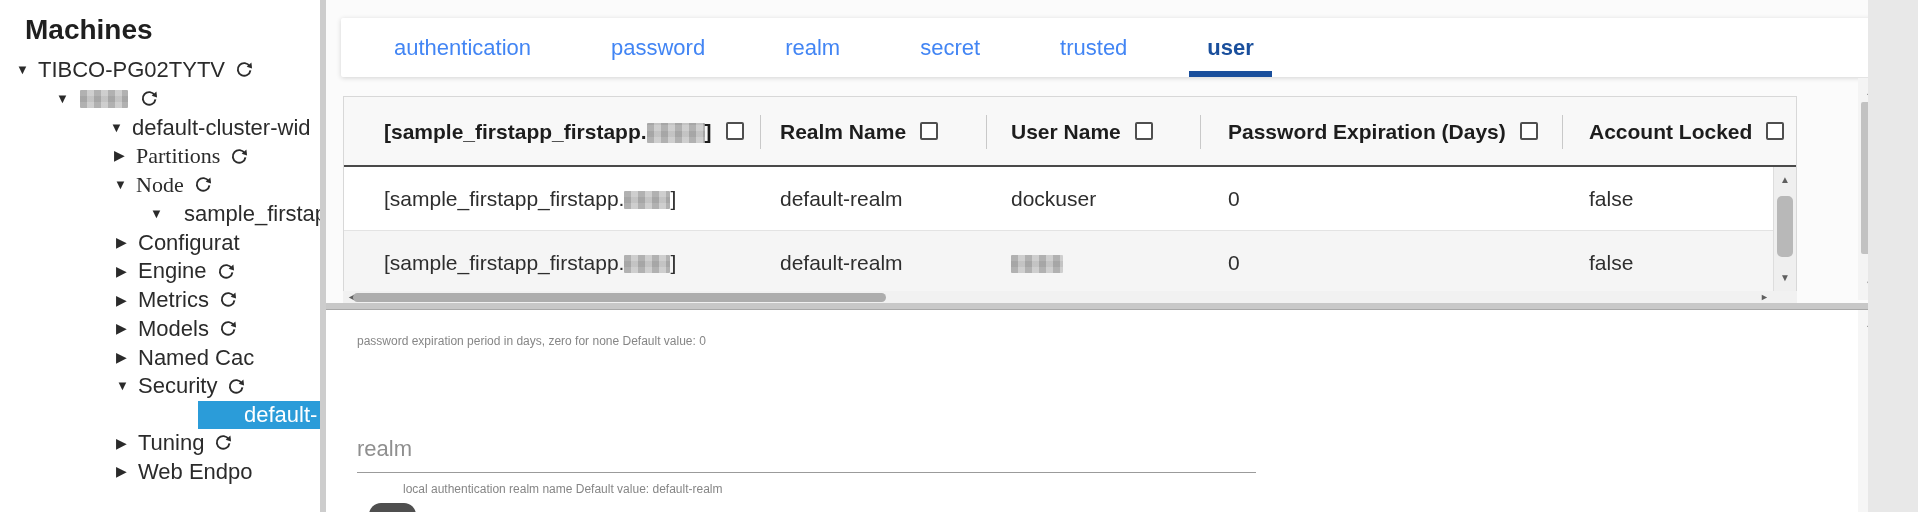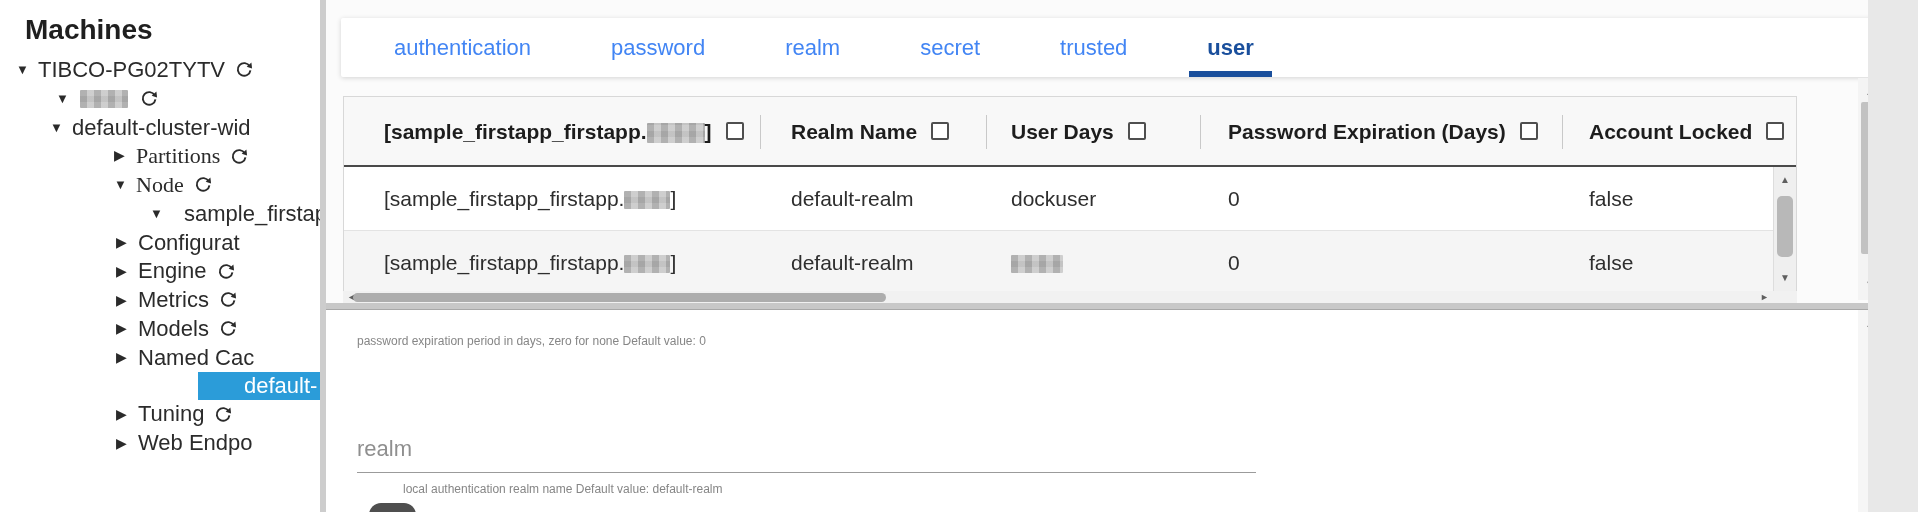--- a/index.html
+++ b/index.html
@@ -9,21 +9,21 @@
   
   .sidebar{position:absolute;left:0;top:0;width:320px;height:512px;background:#fff;overflow:hidden;}
   .sidebar-title{position:absolute;left:25px;top:14px;font-size:28px;font-weight:600;color:#1f1f1f;white-space:nowrap;}
   .tree{position:absolute;left:0;top:56px;right:0;}
   .trow{height:28.75px;line-height:28.75px;white-space:nowrap;font-size:22px;display:flex;align-items:center;}
   .arw{width:22px;flex:0 0 22px;text-align:left;font-size:13px;color:#2a2a2a;cursor:pointer;}
   .arw.down::before{content:"▼";}
   .arw.right::before{content:"▶";font-size:14px;}
   .tlabel{cursor:pointer;}
   .rf{width:20px;height:20px;margin-left:9px;color:#2b2b2b;flex:0 0 auto;cursor:pointer;}
-  .pl0{padding-left:16px;} .pl1{padding-left:56px;} .pl2{padding-left:50px;}
+  .pl0{padding-left:16px;} .pl1{padding-left:56px;} .pl2{padding-left:110px;}
   .pl3{padding-left:114px;font-family:Liberation Serif, serif;} .pl4{padding-left:150px;gap:12px;} .pl5{padding-left:116px;}
   .trow.sel{margin-left:198px;background:#2b9cd9;color:#fff;padding-left:46px;height:28px;line-height:28px;}
   .redact{display:inline-block;vertical-align:middle;border-radius:1px;background:
     repeating-linear-gradient(90deg, rgba(110,110,110,.28) 0 7px, rgba(215,215,215,.28) 7px 14px),
     repeating-linear-gradient(0deg, #cbcbcb 0 6px, #bcbcbc 6px 12px);}
   .redact.side{width:48px;height:18px;margin:0 2px;}
 
   .v-divider{position:absolute;left:320px;top:0;width:6px;height:512px;background:#cdcdcd;}
 
   
@@ -36,21 +36,21 @@
   .tab{position:relative;line-height:59px;font-size:22px;color:#4285f4;cursor:pointer;white-space:nowrap;}
   .tab.active{color:#1a4f9c;font-weight:600;}
   .tab.active::after{content:"";position:absolute;left:-18px;right:-18px;bottom:0;height:6px;background:#1a4f9c;}
 
   
   .tablecard{position:absolute;left:17px;top:96px;width:1454px;height:196px;background:#fff;
              border:1px solid #d8d8d8;box-sizing:border-box;overflow:hidden;}
   .thead{display:flex;height:70px;line-height:70px;background:#f8f8f8;border-bottom:2px solid #4a4a4a;
          font-weight:700;font-size:21px;color:#1d1d1d;box-sizing:border-box;}
   .th,.td{white-space:nowrap;overflow:hidden;box-sizing:border-box;position:relative;}
-  .c1{width:416px;padding-left:40px;} .c2{width:226px;padding-left:31px;}
+  .c1{width:416px;padding-left:40px;} .c2{width:226px;padding-left:20px;}
   .c3{width:214px;padding-left:25px;} .c4{width:362px;padding-left:28px;} .c5{flex:1;padding-left:27px;}
   .th + .th::before{content:"";position:absolute;left:0;top:18px;height:34px;width:1px;background:#c9c9c9;}
   .sqicon{display:inline-block;width:14px;height:14px;border:2px solid #4f4f4f;border-radius:2px;
           margin-left:14px;vertical-align:-1px;cursor:pointer;background:#fff;}
   .trowt{display:flex;height:63px;line-height:63px;font-size:21px;color:#2e2e2e;cursor:pointer;}
   .trowt.alt{background:#f5f5f5;border-top:1px solid #e3e3e3;}
   .redact.cell{width:46px;height:18px;}
   .redact.hdr{width:58px;height:20px;}
   .redact.user{width:52px;height:18px;}
 
@@ -169,20 +169,27 @@
         <svg class="rf">
             <use href="#ic-rf"></use>
           </svg>
       </div>
 
       <div class="trow pl5">
         <span class="arw right"></span>
         <span class="tlabel">Named Cac</span>
       </div>
 
+      <div class="trow pl5">
+        <span class="arw down"></span>
+        <span class="tlabel">Security</span>
+        <svg class="rf">
+            <use href="#ic-rf"></use>
+          </svg>
+      </div>
 
       <div class="trow sel">
         <span class="tlabel">default-</span>
       </div>
 
       <div class="trow pl5">
         <span class="arw right"></span>
         <span class="tlabel">Tuning</span>
         <svg class="rf">
             <use href="#ic-rf"></use>
@@ -212,21 +219,21 @@
 
     <div class="tablecard">
       <div class="thead">
         <div class="th c1">
           <span>[sample_firstapp_firstapp.</span><span class="redact hdr"></span><span>]</span><span class="sqicon"></span>
         </div>
         <div class="th c2">
           <span>Realm Name</span><span class="sqicon"></span>
         </div>
         <div class="th c3">
-          <span>User Days</span><span class="sqicon"></span>
+          <span>User Name</span><span class="sqicon"></span>
         </div>
         <div class="th c4">
           <span>Password Expiration (Days)</span><span class="sqicon"></span>
         </div>
         <div class="th c5">
           <span>Account Locked</span><span class="sqicon"></span>
         </div>
       </div>
 
       <div class="trowt">

